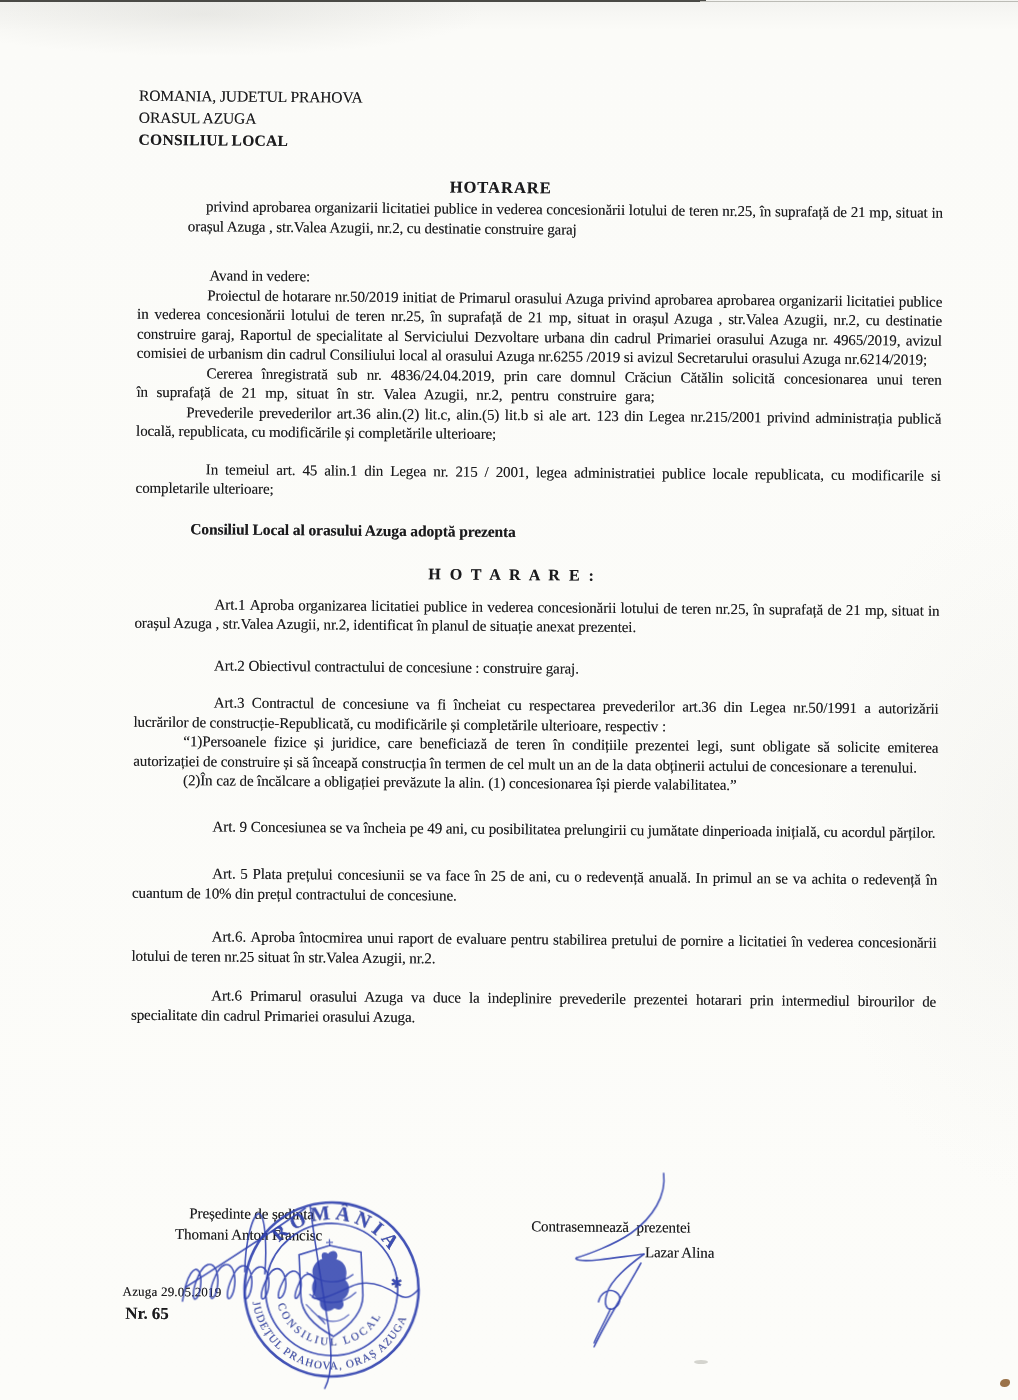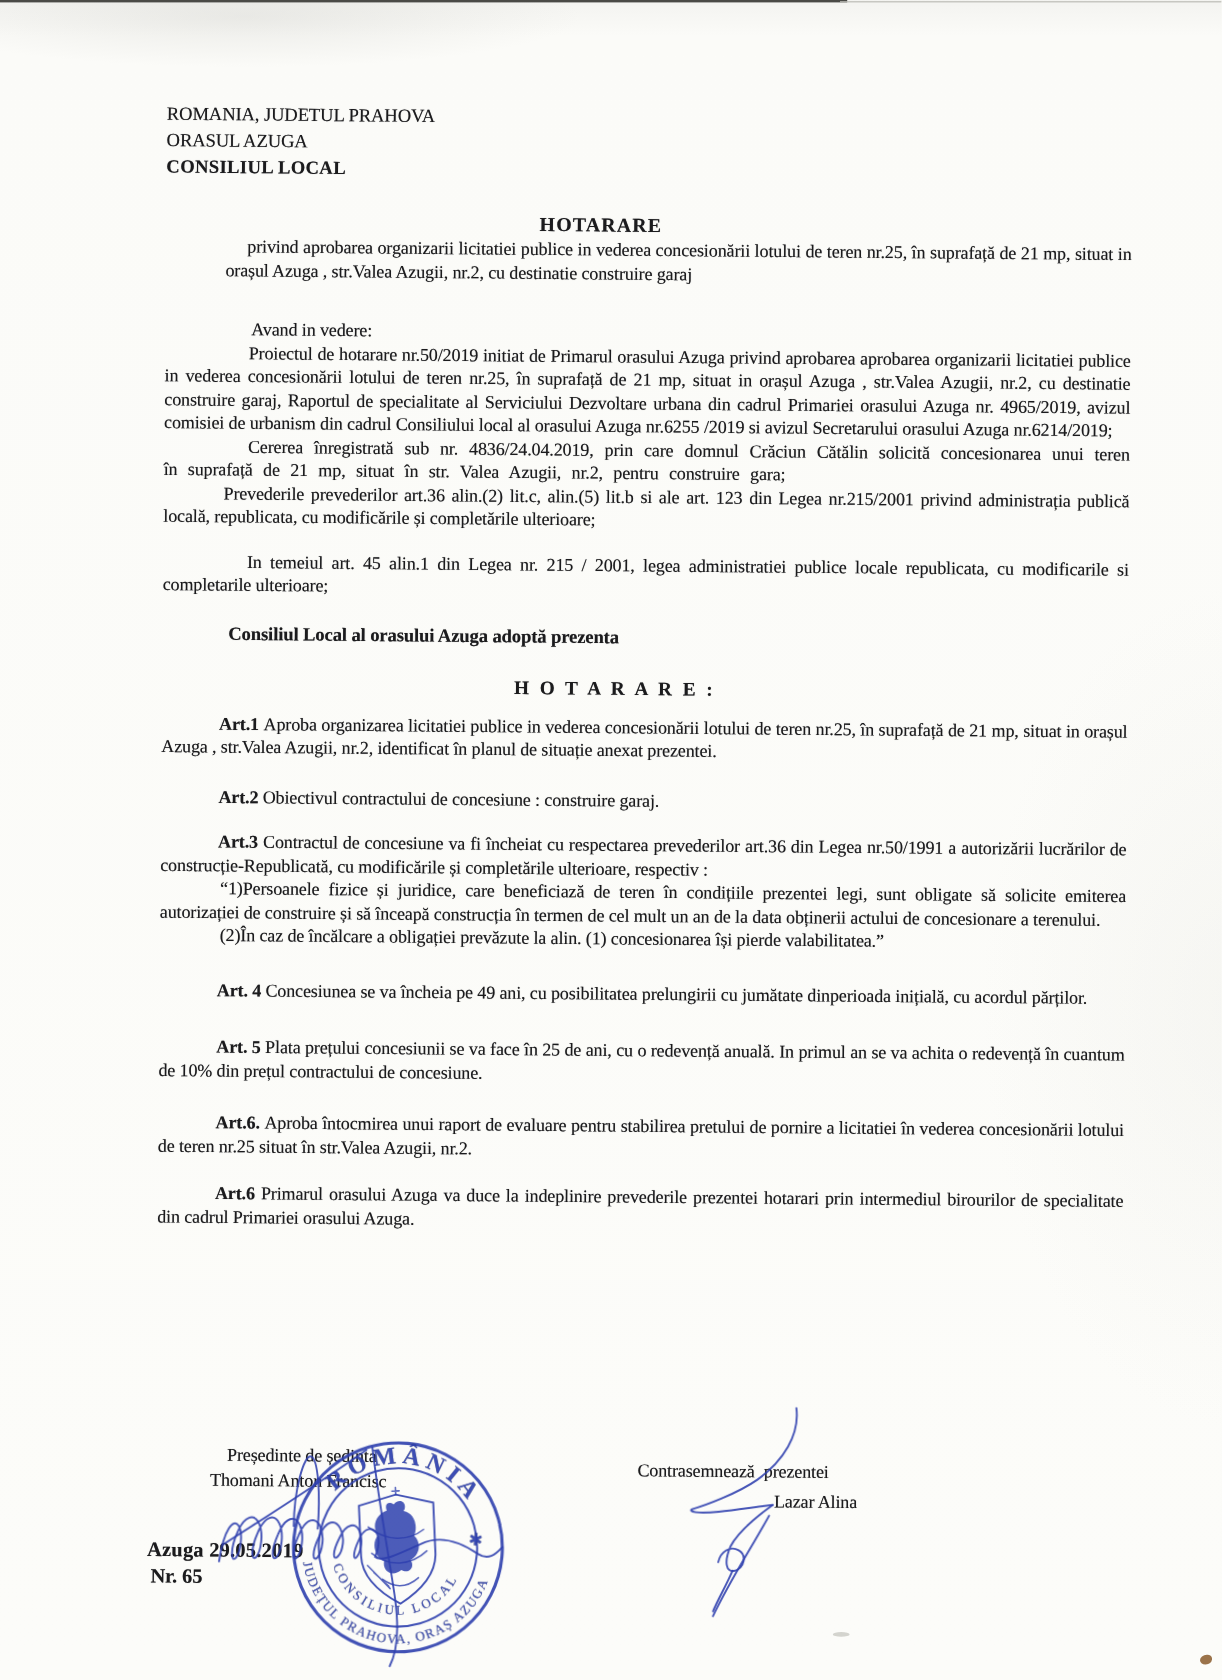--- a/index.html
+++ b/index.html
@@ -30,32 +30,32 @@
   .title{margin-top:24px;padding-right:80px;text-align:center;font-weight:bold;font-size:16.5px;line-height:20px;letter-spacing:1px;}
   .subtitle{margin:2px 0 0 50px;text-align:justify;text-indent:18px;}
   .avand{margin-top:30px;padding-left:72px;}
   .jp{text-align:justify;text-indent:70px;}
   .p2{word-spacing:5px;}
   .p3{text-indent:50px;}
   .temeiul{margin-top:18px;text-align:justify;text-indent:70px;}
   .adoption{margin-top:20px;padding-left:55px;font-weight:bold;font-size:15.5px;line-height:20px;}
   .decision{margin-top:22px;padding-right:50px;text-align:center;font-weight:bold;font-size:16px;letter-spacing:2.5px;line-height:22px;}
   .art{text-align:justify;text-indent:48px;}
-  .art b{font-weight:bold;}
+  .art b{font-weight:normal;margin-left:32px;}
   .art b::after{content:"\00a0";}
   .quote{text-align:justify;text-indent:50px;}
   .mt12{margin-top:12px;} .mt18{margin-top:18px;} .mt20{margin-top:20px;}
   .mt22{margin-top:22px;} .mt24{margin-top:24px;} .mt26{margin-top:26px;} .mt28{margin-top:28px;}
   .sig{position:absolute;left:135px;right:78px;top:1164px;height:236px;}
   .sig .txt{position:absolute;white-space:nowrap;}
   .pres-role{left:60px;top:43px;}
   .pres-name{left:46px;top:64px;}
   .sec-role{left:402px;top:53px;word-spacing:4px;}
   .sec-name{left:516px;top:78px;text-align:right;}
-  .sig-date{left:-6px;top:121px;font-weight:bold;font-size:17px;letter-spacing:.2px;}
+  .sig-date{left:-6px;top:121px;font-weight:normal;font-size:13px;letter-spacing:.2px;}
   .sig-nr{left:-3px;top:143px;font-weight:bold;font-size:17px;}
   .overlay{position:absolute;left:0;top:0;width:810px;height:236px;overflow:visible;filter:blur(.3px);}
   .ink{stroke:#2d3fae;fill:none;stroke-width:1.6;stroke-linecap:round;opacity:.88;}
   .ink-thin{stroke:#2d3fae;fill:none;stroke-width:1.3;stroke-linecap:round;opacity:.8;}
   .stamp-ring{stroke:#2d3fae;fill:none;opacity:.9;}
   .stamp-text{fill:#2d3fae;opacity:.92;}
 </style>
 </head>
 <body>
 
@@ -87,21 +87,21 @@
 
   <p class="art mt12"><b>Art.1</b><span>Aproba organizarea licitatiei publice in vederea concesionării lotului de teren nr.25, în suprafață de 21 mp, situat  in orașul Azuga , str.Valea Azugii, nr.2, identificat în planul de situație anexat prezentei.</span></p>
 
   <p class="art mt22"><b>Art.2</b><span>Obiectivul contractului de concesiune : construire garaj.</span></p>
 
   <p class="art mt18"><b>Art.3</b><span>Contractul de concesiune va fi încheiat  cu respectarea prevederilor  art.36 din Legea nr.50/1991 a autorizării lucrărilor de construcție-Republicată, cu modificările și completările ulterioare, respectiv :</span></p>
 
   <p class="quote">“1)Persoanele fizice și juridice, care beneficiază de teren în condițiile prezentei legi, sunt obligate să solicite emiterea autorizației de construire și să înceapă construcția în termen de cel mult un an de la data obținerii actului de concesionare a terenului.</p>
   <p class="quote">(2)În caz de încălcare a obligației prevăzute la alin. (1) concesionarea își pierde valabilitatea.”</p>
 
-  <p class="art mt26"><b>Art. 4</b><span>Concesiunea se va încheia  pe 49 ani, cu posibilitatea prelungirii cu jumătate dinperioada inițială, cu acordul părților.</span></p>
+  <p class="art mt26"><b>Art. 9</b><span>Concesiunea se va încheia  pe 49 ani, cu posibilitatea prelungirii cu jumătate dinperioada inițială, cu acordul părților.</span></p>
 
   <p class="art mt28"><b>Art. 5</b><span>Plata prețului concesiunii se va face în 25 de ani, cu o redevență anuală. In primul an se va achita o redevență în cuantum de 10% din prețul contractului de concesiune.</span></p>
 
   <p class="art mt24"><b>Art.6.</b><span>Aproba întocmirea unui raport de evaluare pentru stabilirea pretului de pornire a licitatiei în vederea  concesionării lotului de teren nr.25 situat în str.Valea Azugii, nr.2.</span></p>
 
   <p class="art mt20"><b>Art.6</b><span>Primarul orasului Azuga va duce la indeplinire prevederile prezentei hotarari prin intermediul birourilor de specialitate din cadrul Primariei orasului Azuga.</span></p>
 
   <div class="sig">
     <span class="txt pres-role">Președinte de ședinta</span>
     <span class="txt pres-name">Thomani Anton Francisc</span>

